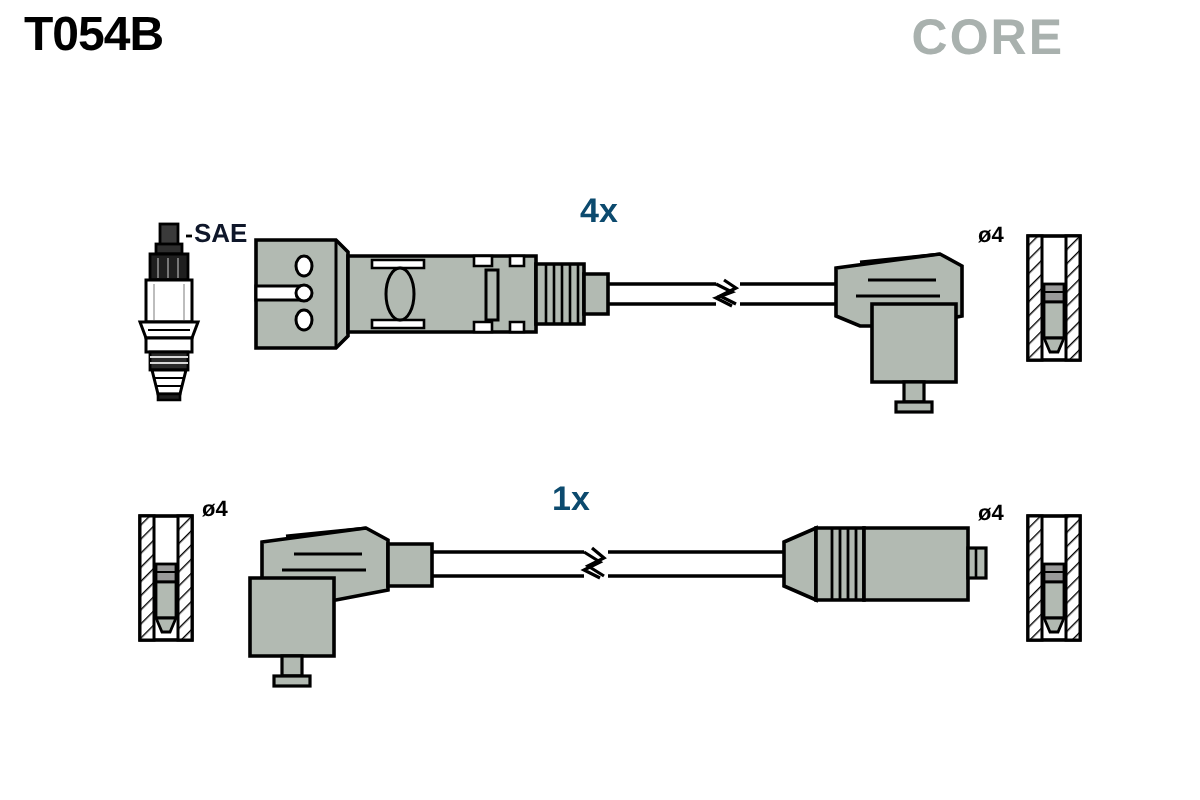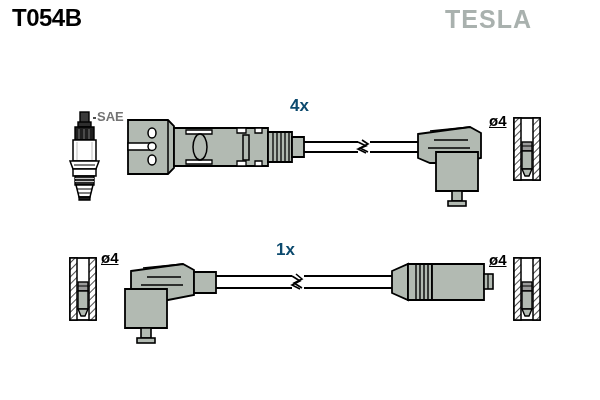--- a/index.html
+++ b/index.html
@@ -50,48 +50,47 @@
     position: absolute;
     font-size: 17px;
     font-weight: bold;
     color: #0c4a6e;
     line-height: 1;
   }
   .qty-top { left: 290px; top: 97px; }
   .qty-bottom { left: 276px; top: 241px; }
   .dia-label {
     position: absolute;
-    font-size: 15px;
+    font-size: 11px;
     font-weight: bold;
     color: #000;
     line-height: 1;
     white-space: nowrap;
-    text-decoration: underline;
   }
   .dia-tr { left: 489px; top: 113px; }
   .dia-bl { left: 101px; top: 250px; }
   .dia-br { left: 489px; top: 252px; }
   .sae-label {
     position: absolute;
     left: 97px; top: 110px;
     font-size: 13px;
     font-weight: bold;
-    color: #737373;
+    color: #0f172a;
     line-height: 1;
   }
 </style>
 </head>
 <body>
 
 <div id="sheet">
 
   <div class="txt-part-number">T054B</div>
 
 
-  <div class="brand-logo">TESLA</div>
+  <div class="brand-logo">CORE</div>
 
   <div class="sae-label">SAE</div>
 
   <div class="qty-label qty-top">4x</div>
 
   <div class="qty-label qty-bottom">1x</div>
 
   <div class="dia-label dia-tr">ø4</div>
 
   <div class="dia-label dia-bl">ø4</div>

